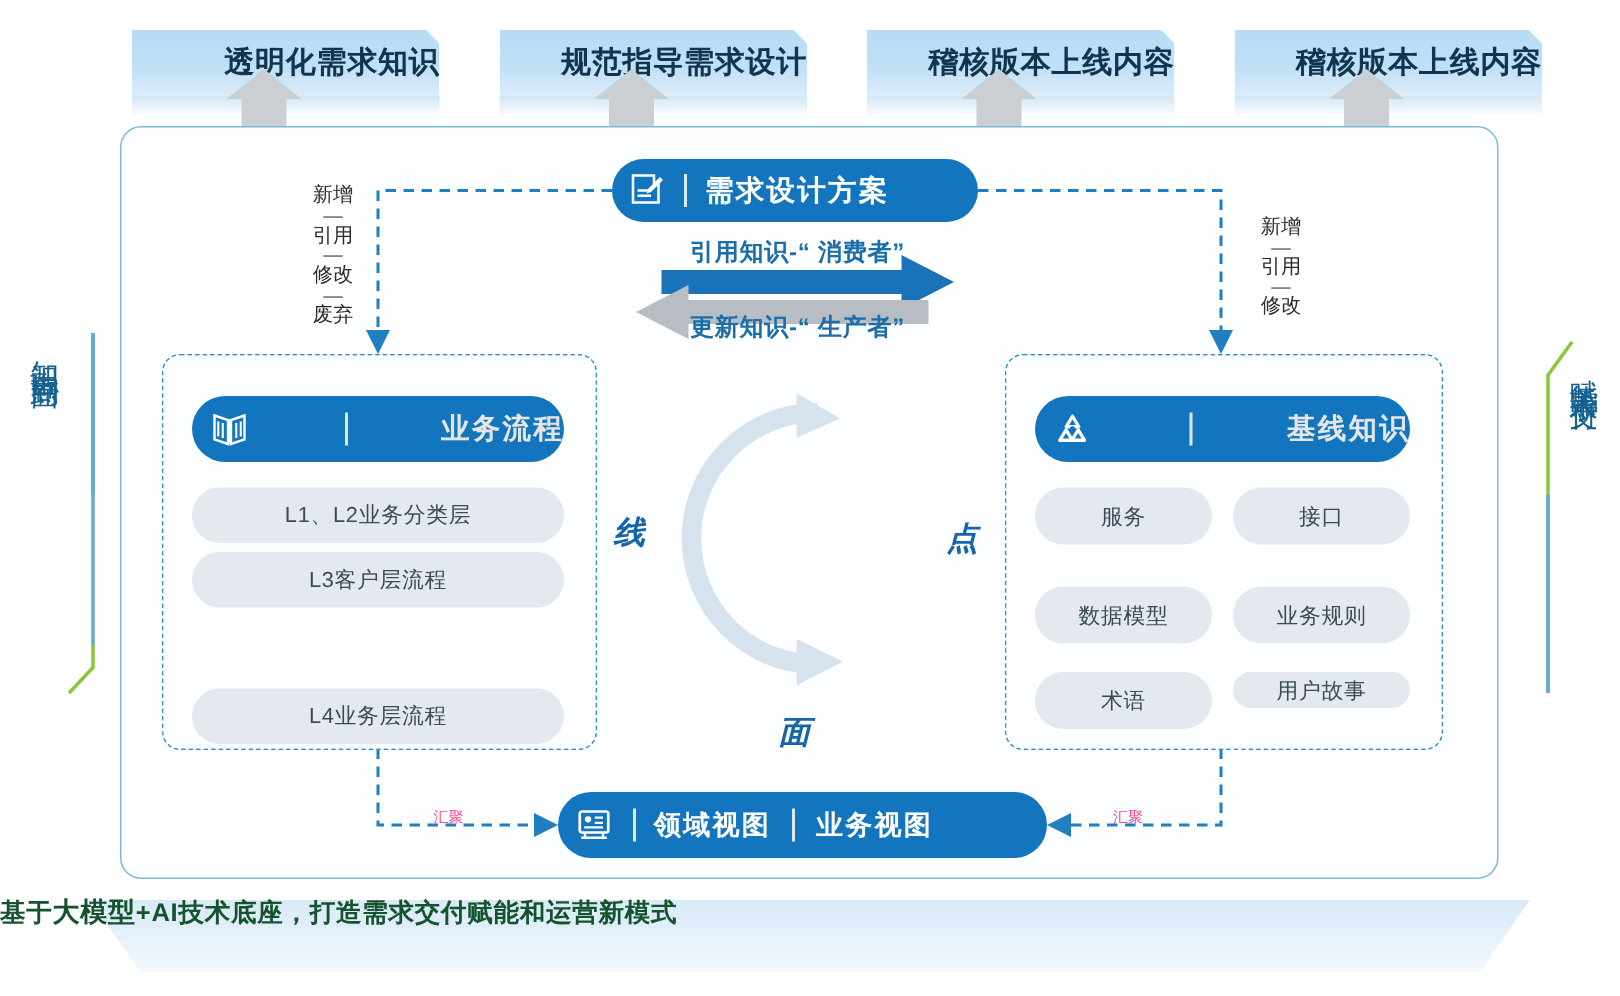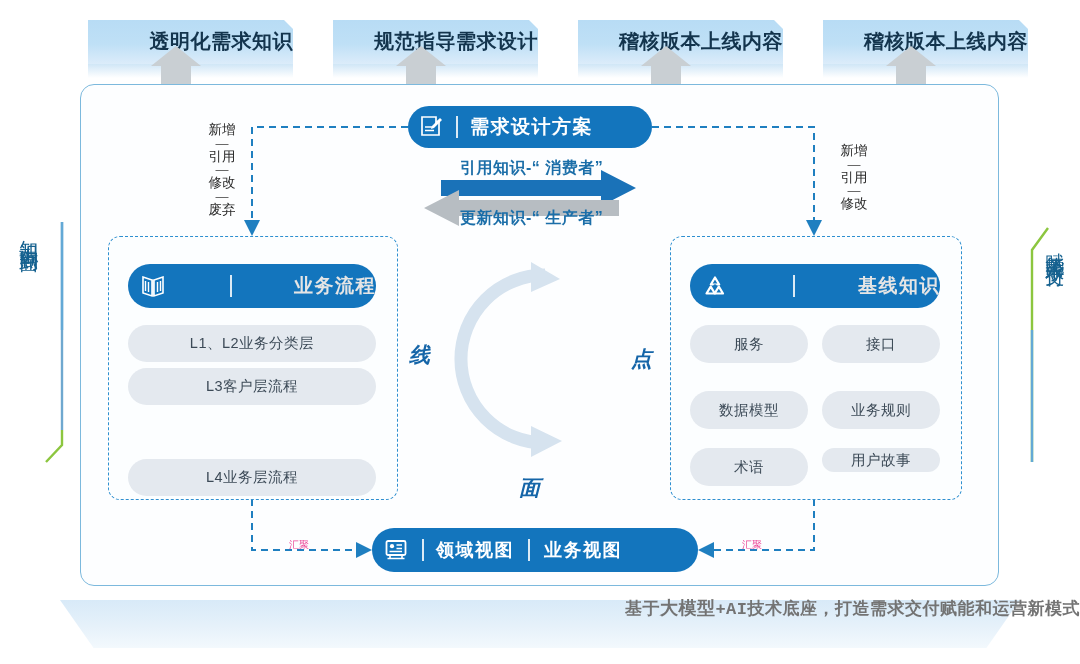--- a/index.html
+++ b/index.html
@@ -66,22 +66,22 @@
   .huiju{position:absolute;font-size:10px;color:#ec4899;margin-top:12px;}
 
   
   .vcap{position:absolute;writing-mode:vertical-rl;text-orientation:upright;
         font-size:19px;color:#15618f;letter-spacing:3px;line-height:1.15;}
 
   
   .trap{position:absolute;left:60px;top:600px;width:960px;height:48px;
         background:linear-gradient(180deg,#d8eaf8 0%,#e6f1fa 55%,#f3f9fd 100%);
         clip-path:polygon(0 0,100% 0,96.5% 100%,3.5% 100%);}
-  .caption{position:absolute;left:0;top:596px;width:1080px;text-align:right;
-           font-size:17px;font-weight:bold;color:#737373;letter-spacing:.5px;font-family:Liberation Mono, monospace;}
+  .caption{position:absolute;left:0;top:596px;width:1080px;text-align:left;
+           font-size:17px;font-weight:bold;color:#14532d;letter-spacing:.5px;}
   .caption b{font-size:18px;}
 </style>
 </head>
 <body>
 
 <div class="stage">
 
   <div>
     <div class="topbox" id="tb0" style="left: 88px; width: 205px;">
         <span>透明化需求知识</span>

